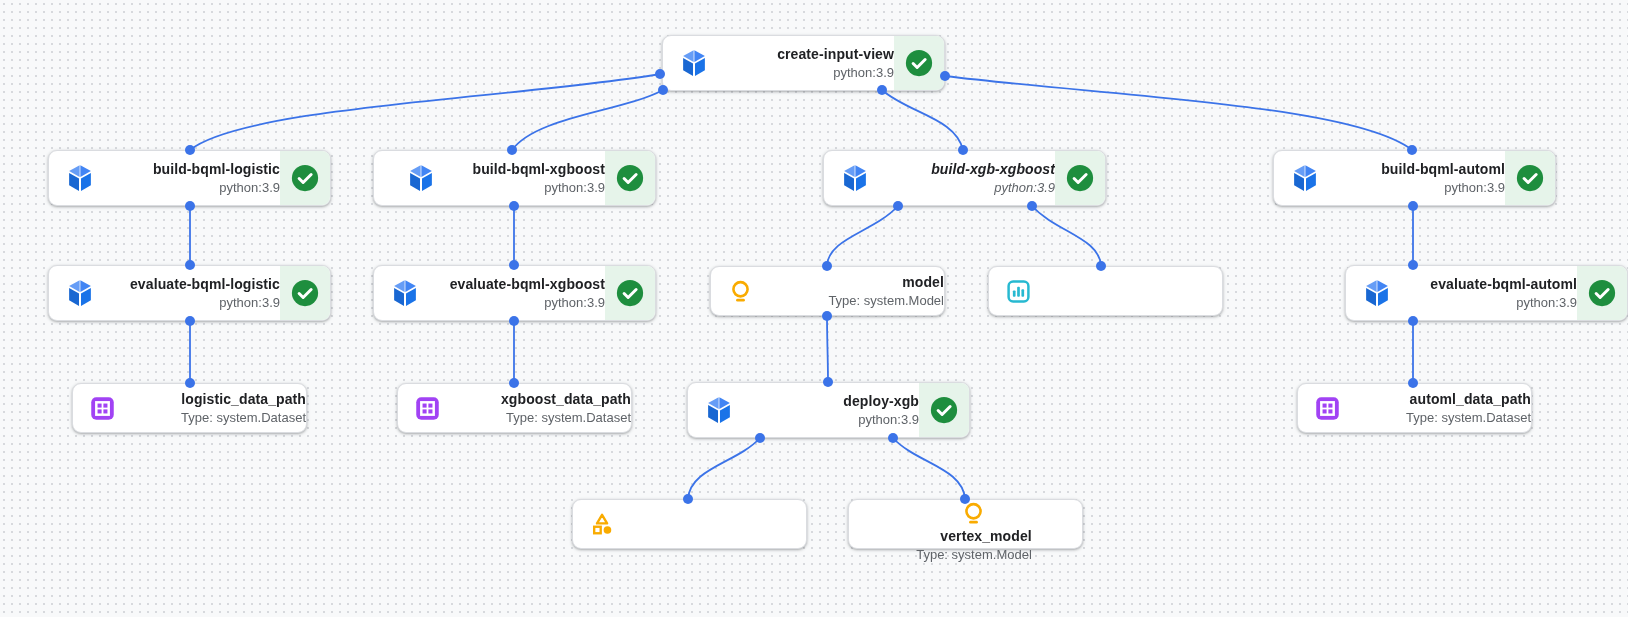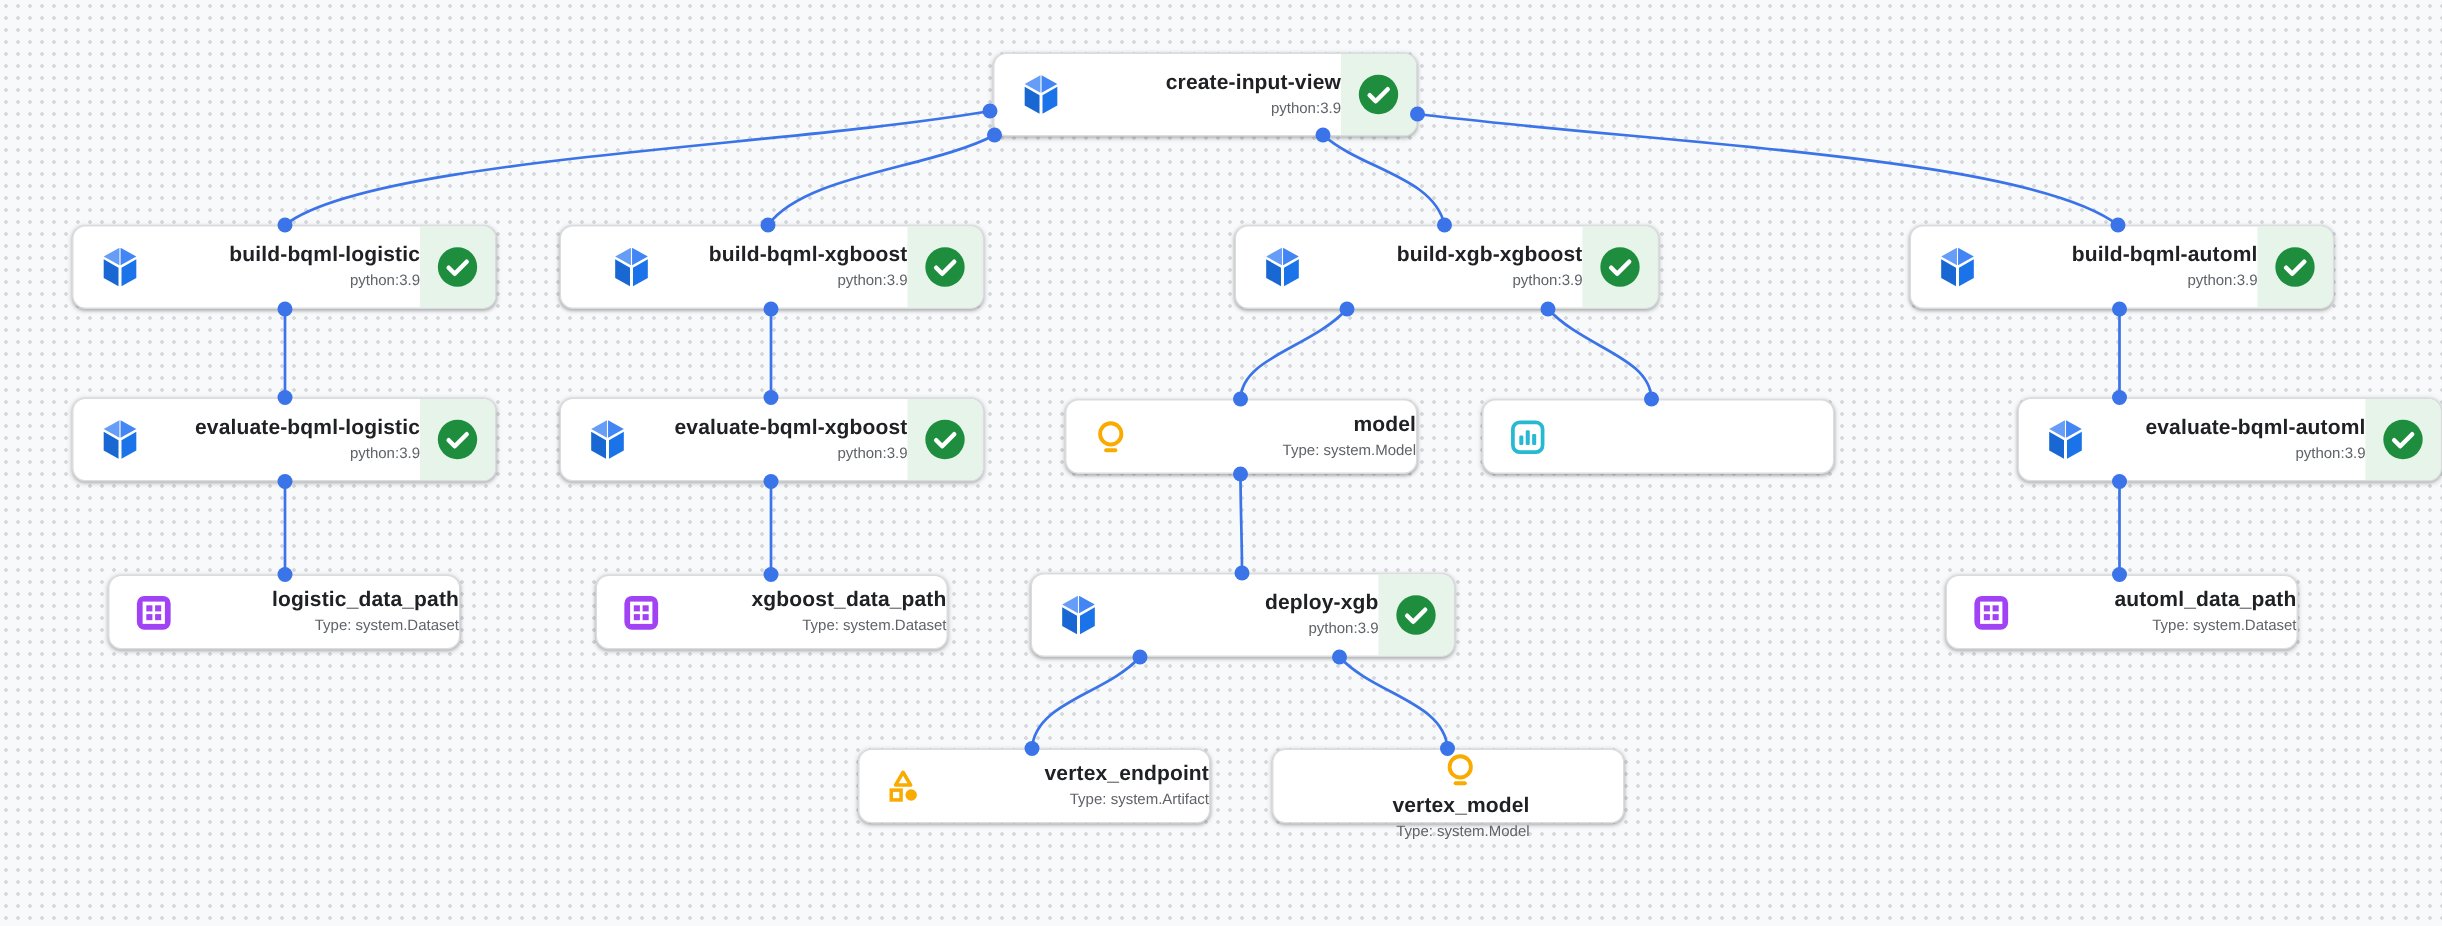--- a/index.html
+++ b/index.html
@@ -14,21 +14,21 @@
   .node{
     position:absolute;display:flex;align-items:center;box-sizing:border-box;
     background:#ffffff;border:1px solid #dadce0;border-radius:9px;
     box-shadow:0 1px 2px rgba(60,64,67,.28),0 1px 3px 1px rgba(60,64,67,.12);
     cursor:pointer;
   }
   .icon{display:flex;align-items:center;justify-content:center;margin-left:16px;flex:0 0 auto;}
   .icon svg{display:block;}
   .textblock{margin-left:17px;flex:1 1 auto;min-width:0;}
   .title{font-size:14px;font-weight:700;color:#202124;letter-spacing:.1px;line-height:18px;white-space:nowrap;}
-  .subtitle{font-size:10px;font-weight:400;color:#5f6368;line-height:17px;margin-top:1px;white-space:nowrap;}
+  .subtitle{font-size:13px;font-weight:400;color:#5f6368;line-height:17px;margin-top:1px;white-space:nowrap;}
   .status{
     margin-left:auto;align-self:stretch;width:50px;flex:0 0 auto;
     display:flex;align-items:center;justify-content:center;
     border-radius:0 8px 8px 0;
   }
   #edges{position:absolute;left:0;top:0;z-index:5;pointer-events:none;}
   #nodes .node{z-index:2;}
 </style>
 </head>
 <body>
@@ -88,21 +88,21 @@
           <div class="title">build-bqml-xgboost</div>
           <div class="subtitle">python:3.9</div>
         </div>
         <span class="status" style="background: rgb(230, 244, 234);">
           <svg viewBox="0 0 24 24" width="30" height="30">
             <circle cx="12" cy="12" r="10.5" fill="#1e8e3e"></circle>
             <path d="M7.3,12.4 L10.5,15.6 L16.9,9.2" fill="none" stroke="#ffffff" stroke-width="2.4" stroke-linecap="round" stroke-linejoin="round"></path>
           </svg>
         </span>
       </div>
-      <div class="node execution" style="left: 823px; top: 150px; width: 283px; height: 56px;">
+      <div class="node execution" style="left: 823px; top: 150px; width: 283px; height: 56px; font-style: italic;">
         <span class="icon">
           <svg viewBox="0 0 24 24" width="30" height="30">
             <polygon points="11.7,1.7 3.3,6.4 11.7,11.1" fill="#669df6"></polygon>
             <polygon points="12.3,1.7 20.7,6.4 12.3,11.1" fill="#4285f4"></polygon>
             <polygon points="3.3,7.9 11.2,12.4 11.2,22.3 3.3,17.8" fill="#1967d2"></polygon>
             <polygon points="20.7,7.9 12.8,12.4 12.8,22.3 20.7,17.8" fill="#1a73e8"></polygon>
           </svg>
         </span>
         <div class="textblock">
           <div class="title">build-xgb-xgboost</div>
@@ -286,24 +286,20 @@
         </div>
       </div>
       <div class="node artifact" style="left: 572px; top: 499px; width: 235px; height: 50px;">
         <span class="icon">
           <svg viewBox="0 0 24 24" width="27" height="27">
             <path d="M11.6,3.4 L16.1,11 L7.1,11 Z" fill="none" stroke="#f9ab00" stroke-width="2.1" stroke-linejoin="round"></path>
             <rect x="4.6" y="14" width="5.8" height="5.8" fill="none" stroke="#f9ab00" stroke-width="2.1"></rect>
             <circle cx="16.4" cy="16.9" r="3.4" fill="#f9ab00"></circle>
           </svg>
         </span>
-        <div class="textblock">
-          <div class="title">vertex_endpoint</div>
-          <div class="subtitle">Type: system.Artifact</div>
-        </div>
       </div>
       <div class="node artifact" style="left: 848px; top: 499px; width: 235px; height: 50px; flex-direction: column;">
         <span class="icon">
           <svg viewBox="0 0 24 24" width="27" height="27">
             <circle cx="12" cy="10" r="6.3" fill="none" stroke="#f9ab00" stroke-width="2.3"></circle>
             <path d="M9.3,19.7 L14.7,19.7" stroke="#f9ab00" stroke-width="2.4" stroke-linecap="round" fill="none"></path>
           </svg>
         </span>
         <div class="textblock">
           <div class="title">vertex_model</div>

